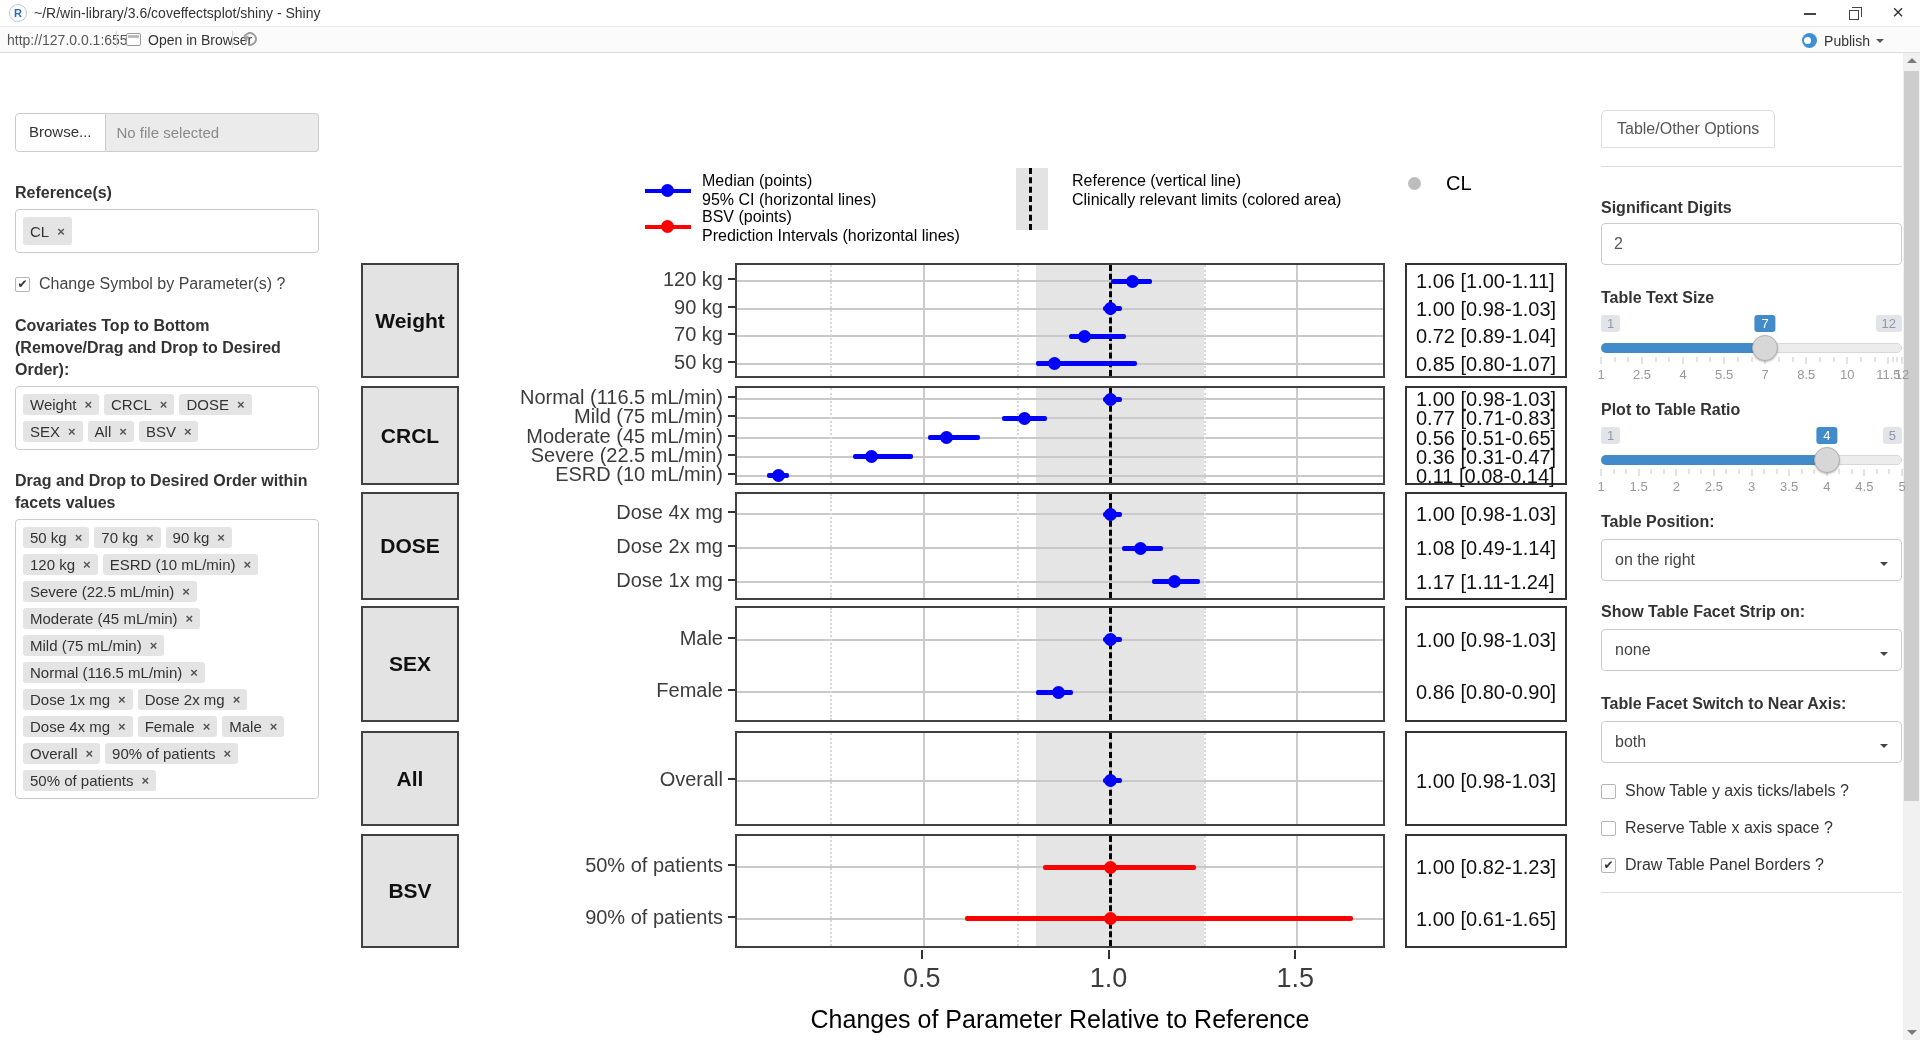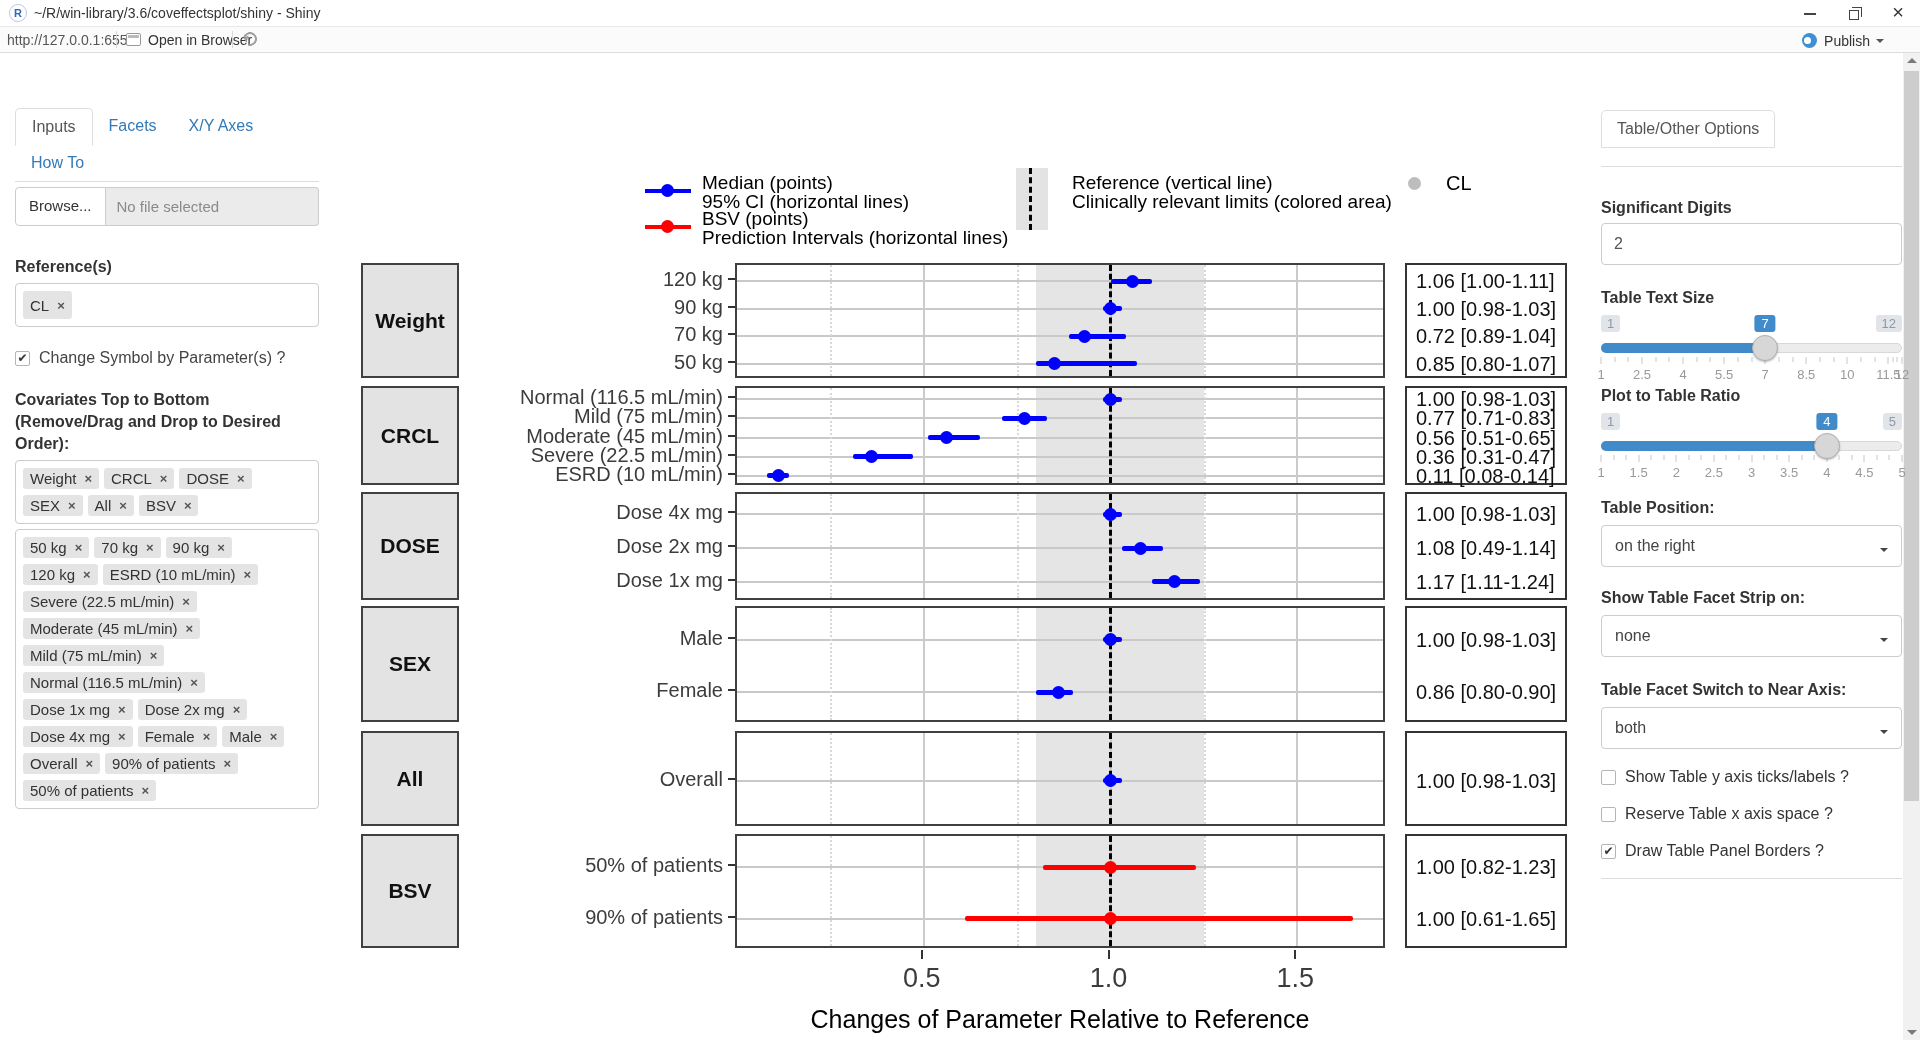--- a/index.html
+++ b/index.html
@@ -58,21 +58,21 @@
   .tagbox { border:1px solid #ccc; border-radius:4px; background:#fff; padding:4px 7px; display:flex; flex-wrap:wrap; margin-top:5px; min-height:44px; }
   .tag { background:#e4e4e4; border-radius:3px; padding:2px 7px; margin:3px 5px 3px 0; font-size:15px; color:#333; display:inline-flex; align-items:center; white-space:nowrap; }
   .tag-x { color:#555; font-weight:bold; font-size:13px; margin-left:8px; }
   .cb-row { display:flex; align-items:center; }
   .cb-box { width:15px; height:15px; border:1px solid #b5b5b5; border-radius:2px; background:#fff; font-size:12px; line-height:13px; text-align:center; color:#333; margin-right:9px; flex:none; }
   .cb-label { font-size:16px; color:#333; white-space:nowrap; }
 
   
   .legend-line { position:absolute; height:4px; }
   .legend-pt { position:absolute; width:13px; height:13px; border-radius:50%; }
-  .legend-txt { position:absolute; font-size:19px; color:#000; white-space:nowrap; }
+  .legend-txt { position:absolute; font-size:16px; color:#000; white-space:nowrap; }
   .legend-refbox { position:absolute; left:1016px; top:168px; width:32px; height:62px; background:#e3e3e3; }
   .legend-refdash { position:absolute; left:1029px; top:168px; width:0; height:62px; border-left:3px dashed #000; }
 
   
   #plot { position:absolute; left:361px; top:263px; width:1212px; height:790px; }
   .strip { position:absolute; left:0; width:98px; background:#e3e3e3; border:2px solid #404040; display:flex; align-items:center; justify-content:center; font-weight:bold; font-size:21px; color:#111; }
   .panel { position:absolute; background:#fff; border:2px solid #404040; }
   .band { position:absolute; top:0; bottom:0; background:rgba(0,0,0,0.10); }
   .hline { position:absolute; left:0; right:0; height:2px; background:#c9c9c9; }
   .vminor { position:absolute; top:0; bottom:0; width:0; border-left:2px dotted #d8d8d8; }
@@ -138,26 +138,20 @@
   </div>
 
   <div class="vscroll">
     <div class="vs-up"></div>
     <div class="vs-thumb"></div>
     <div class="vs-down"></div>
   </div>
 
 
   <div class="left-sidebar">
-    <div class="tabs">
-      <div class="tab active">Inputs</div>
-      <div class="tab">Facets</div>
-      <div class="tab">X/Y Axes</div>
-      <div class="tab">How To</div>
-    </div>
 
     <div class="file-row">
       <div class="browse-btn">Browse...</div>
       <div class="file-info">No file selected</div>
     </div>
 
     <div class="blk-label mt30">Reference(s)</div>
     <div class="tagbox">
         <span class="tag">
           <span>CL</span>
@@ -191,20 +185,21 @@
         <span class="tag">
           <span>All</span>
           <span class="tag-x">×</span>
         </span>
         <span class="tag">
           <span>BSV</span>
           <span class="tag-x">×</span>
         </span>
       </div>
 
+    <div class="blk-label mt20">Drag and Drop to Desired Order within facets values</div>
     <div class="tagbox">
         <span class="tag">
           <span>50 kg</span>
           <span class="tag-x">×</span>
         </span>
         <span class="tag">
           <span>70 kg</span>
           <span class="tag-x">×</span>
         </span>
         <span class="tag">
@@ -521,21 +516,21 @@
         <div class="sl-ticklab" style="left: 81.8182%;">10</div>
         <div class="sl-tick" style="left: 95.4545%;"></div>
         <div class="sl-tick" style="left: 96.9697%; height: 5px;"></div>
         <div class="sl-tick" style="left: 98.4848%; height: 5px;"></div>
         <div class="sl-ticklab" style="left: 95.4545%;">11.5</div>
         <div class="sl-tick" style="left: 100%;"></div>
         <div class="sl-ticklab" style="left: 100%;">12</div>
         <div class="sl-handle" style="left: 54.5455%;"></div>
       </div>
 
-    <div class="blk-label" style="margin-top:0">Plot to Table Ratio</div>
+    <div class="blk-label" style="margin-top:14px">Plot to Table Ratio</div>
     <div class="slider">
         <div class="sl-badge" style="left: 0px;">1</div>
         <div class="sl-badge" style="right: 0px;">5</div>
         <div class="sl-vbadge" style="left: 75%;">4</div>
         <div class="sl-track"></div>
         <div class="sl-fill" style="width: 75%;"></div>
         <div class="sl-tick" style="left: 0%;"></div>
         <div class="sl-tick" style="left: 4.16667%; height: 5px;"></div>
         <div class="sl-tick" style="left: 8.33333%; height: 5px;"></div>
         <div class="sl-ticklab" style="left: 0%;">1</div>

